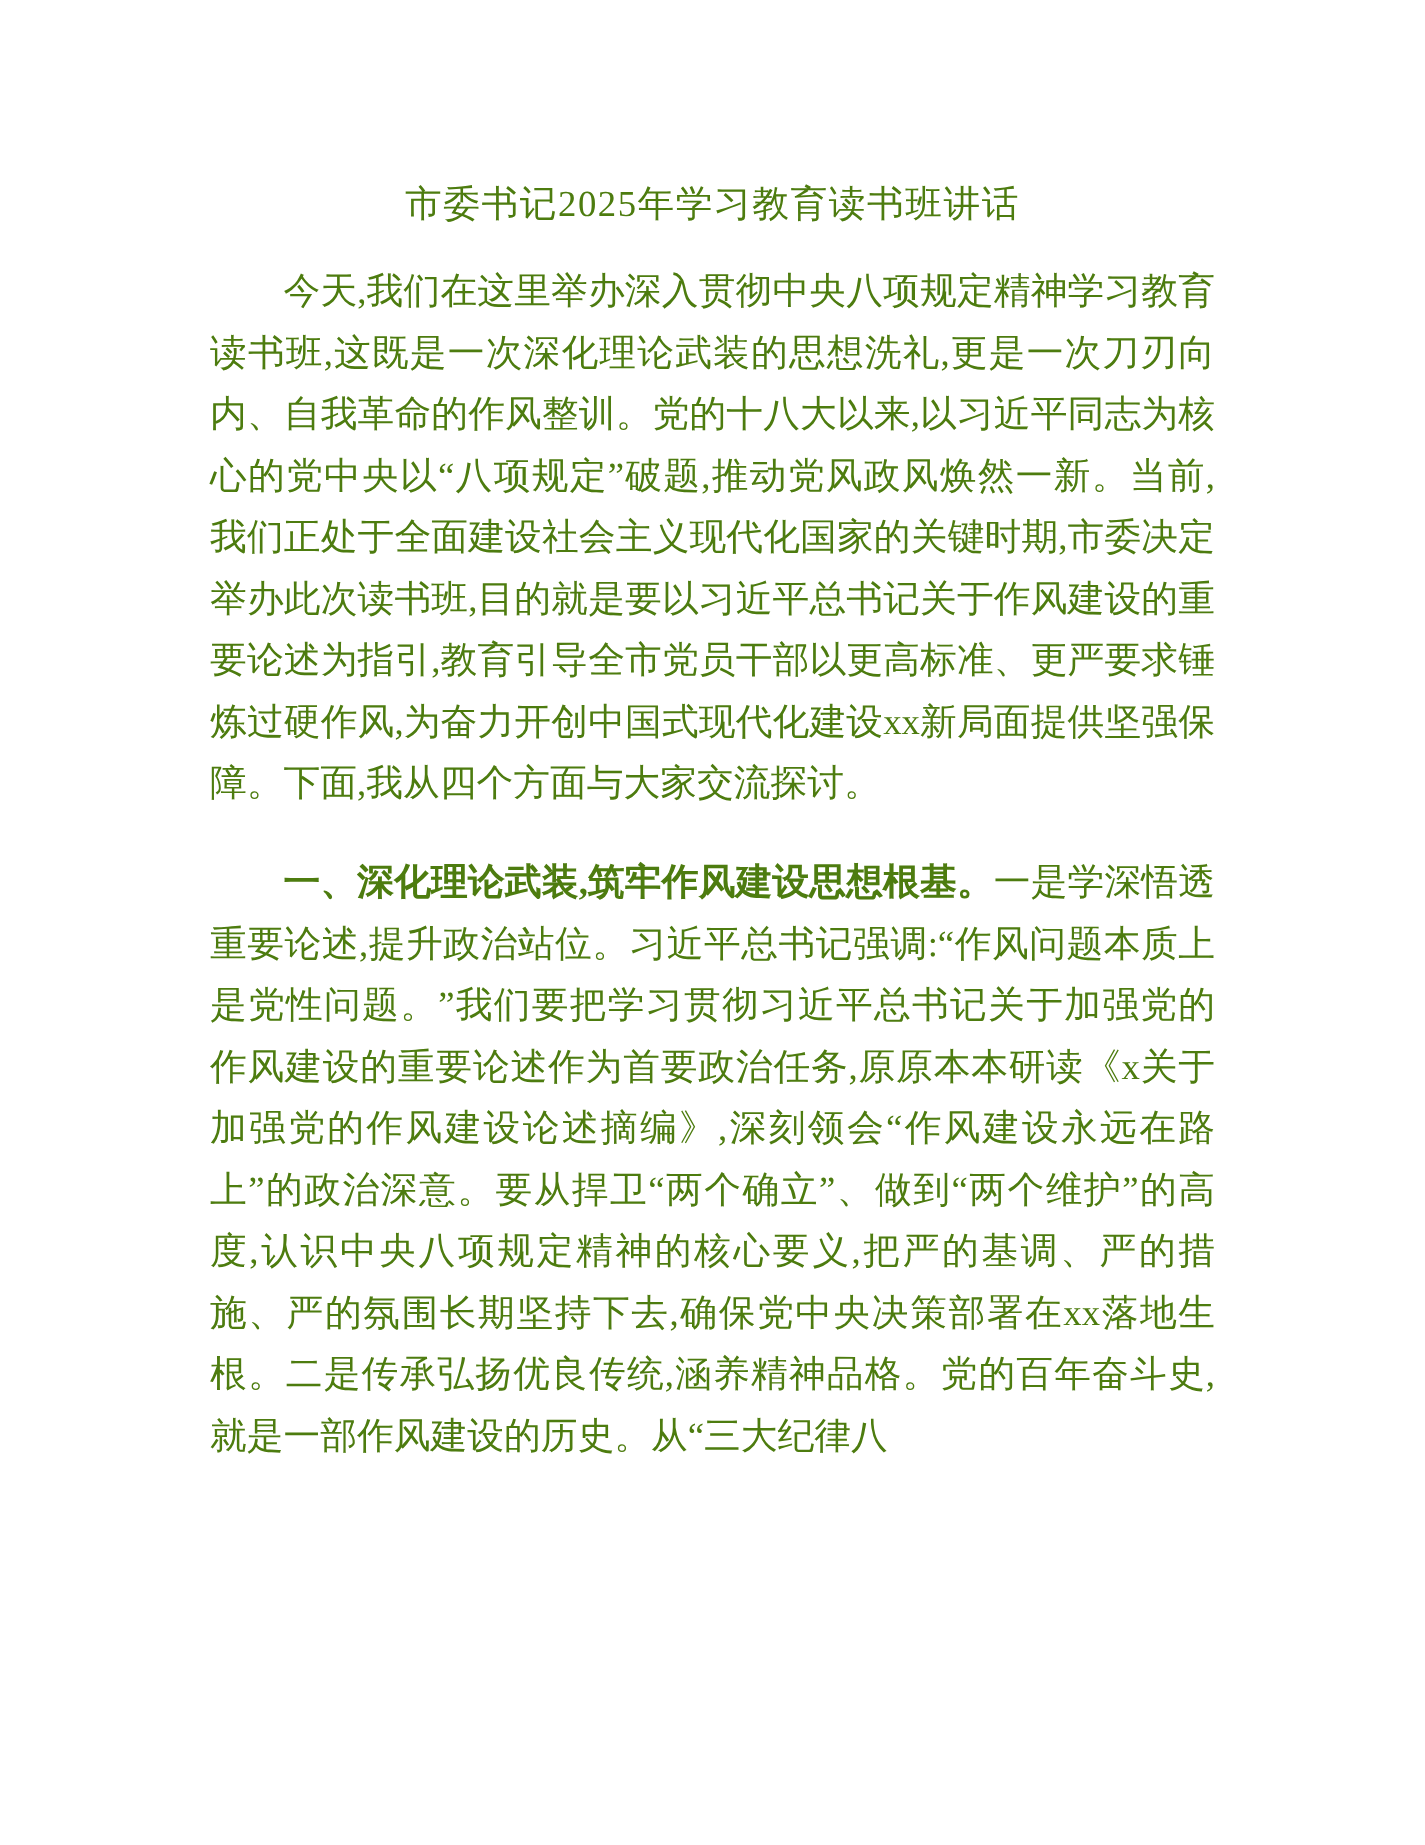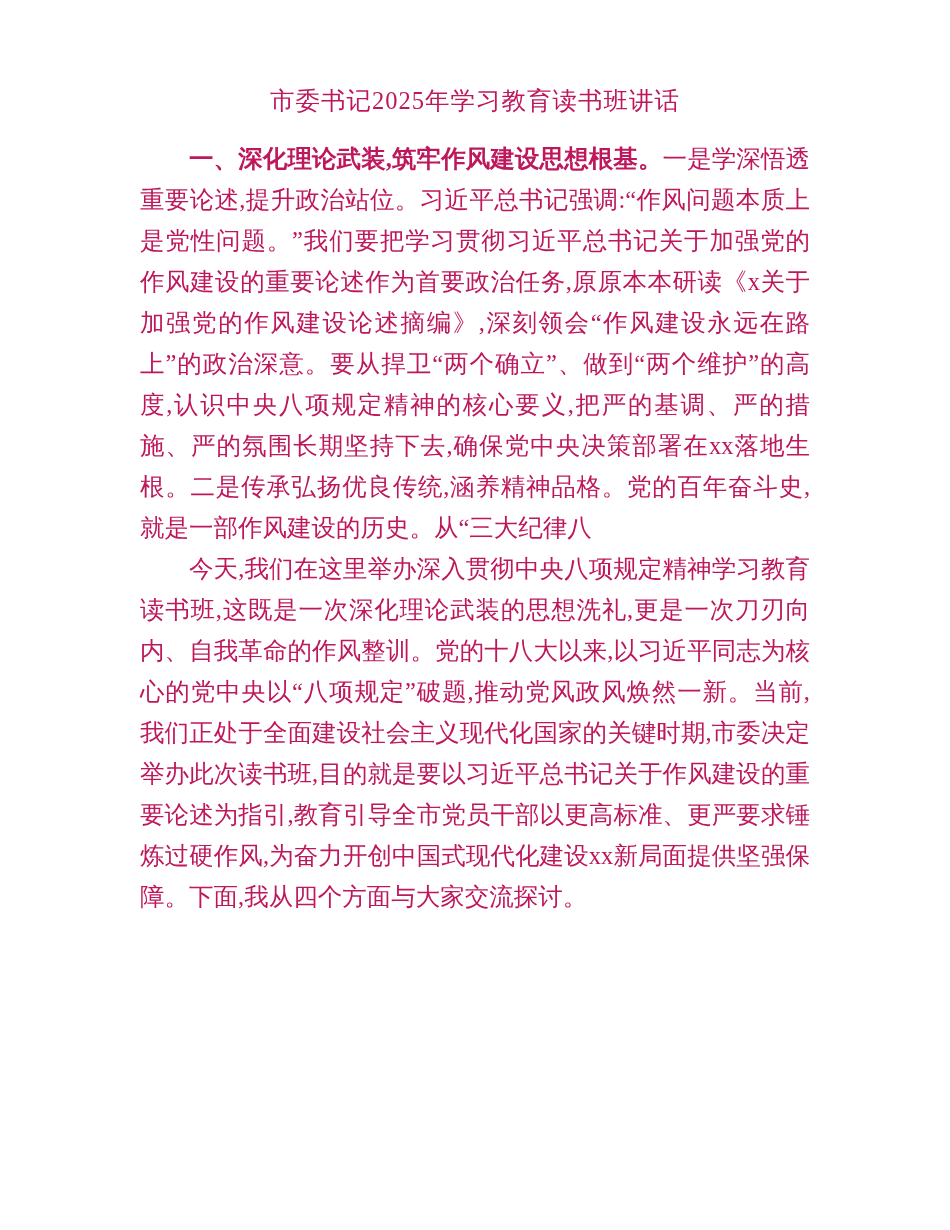--- a/index.html
+++ b/index.html
@@ -7,23 +7,23 @@
     padding: 0;
     background: #ffffff;
   }
   .page {
     position: relative;
     width: 950px;
     height: 1230px;
     background: #ffffff;
     overflow: hidden;
     box-sizing: border-box;
-    padding: 80px 140px 0 140px;
+    padding: 116px 140px 0 140px;
     font-family: "Liberation Serif", "DejaVu Serif", serif;
-    color: #be185d;
+    color: #4d7c0f;
     font-size: 24.5px;
     line-height: 41px;
   }
   .doc-title {
     margin: 0 0 17px 0;
     font-size: 24.5px;
     font-weight: normal;
     text-align: center;
     line-height: 41px;
     letter-spacing: 1px;
@@ -48,17 +48,17 @@
   }
 </style>
 </head>
 <body>
 
 <div class="page">
 
   <h1 class="doc-title">市委书记2025年学习教育读书班讲话</h1>
 
 
+  <p class="para first"><span>今天,我们在这里举办深入贯彻中央八项规定精神学习教育读书班,这既是一次深化理论武装的思想洗礼,更是一次刀刃向内、自我革命的作风整训。党的十八大以来,以习近平同志为核心的党中央以“八项规定”破题,推动党风政风焕然一新。当前,我们正处于全面建设社会主义现代化国家的关键时期,市委决定举办此次读书班,目的就是要以习近平总书记关于作风建设的重要论述为指引,教育引导全市党员干部以更高标准、更严要求锤炼过硬作风,为奋力开创中国式现代化建设xx新局面提供坚强保障。下面,我从四个方面与大家交流探讨。</span></p>
+
   <p class="para"><span class="section-lead">一、深化理论武装,筑牢作风建设思想根基。</span><span>一是学深悟透重要论述,提升政治站位。习近平总书记强调:“作风问题本质上是党性问题。”我们要把学习贯彻习近平总书记关于加强党的作风建设的重要论述作为首要政治任务,原原本本研读《x关于加强党的作风建设论述摘编》,深刻领会“作风建设永远在路上”的政治深意。要从捍卫“两个确立”、做到“两个维护”的高度,认识中央八项规定精神的核心要义,把严的基调、严的措施、严的氛围长期坚持下去,确保党中央决策部署在xx落地生根。二是传承弘扬优良传统,涵养精神品格。党的百年奋斗史,就是一部作风建设的历史。从“三大纪律八</span></p>
-
-  <p class="para first"><span>今天,我们在这里举办深入贯彻中央八项规定精神学习教育读书班,这既是一次深化理论武装的思想洗礼,更是一次刀刃向内、自我革命的作风整训。党的十八大以来,以习近平同志为核心的党中央以“八项规定”破题,推动党风政风焕然一新。当前,我们正处于全面建设社会主义现代化国家的关键时期,市委决定举办此次读书班,目的就是要以习近平总书记关于作风建设的重要论述为指引,教育引导全市党员干部以更高标准、更严要求锤炼过硬作风,为奋力开创中国式现代化建设xx新局面提供坚强保障。下面,我从四个方面与大家交流探讨。</span></p>
 
 </div>
 
 </body></html>

